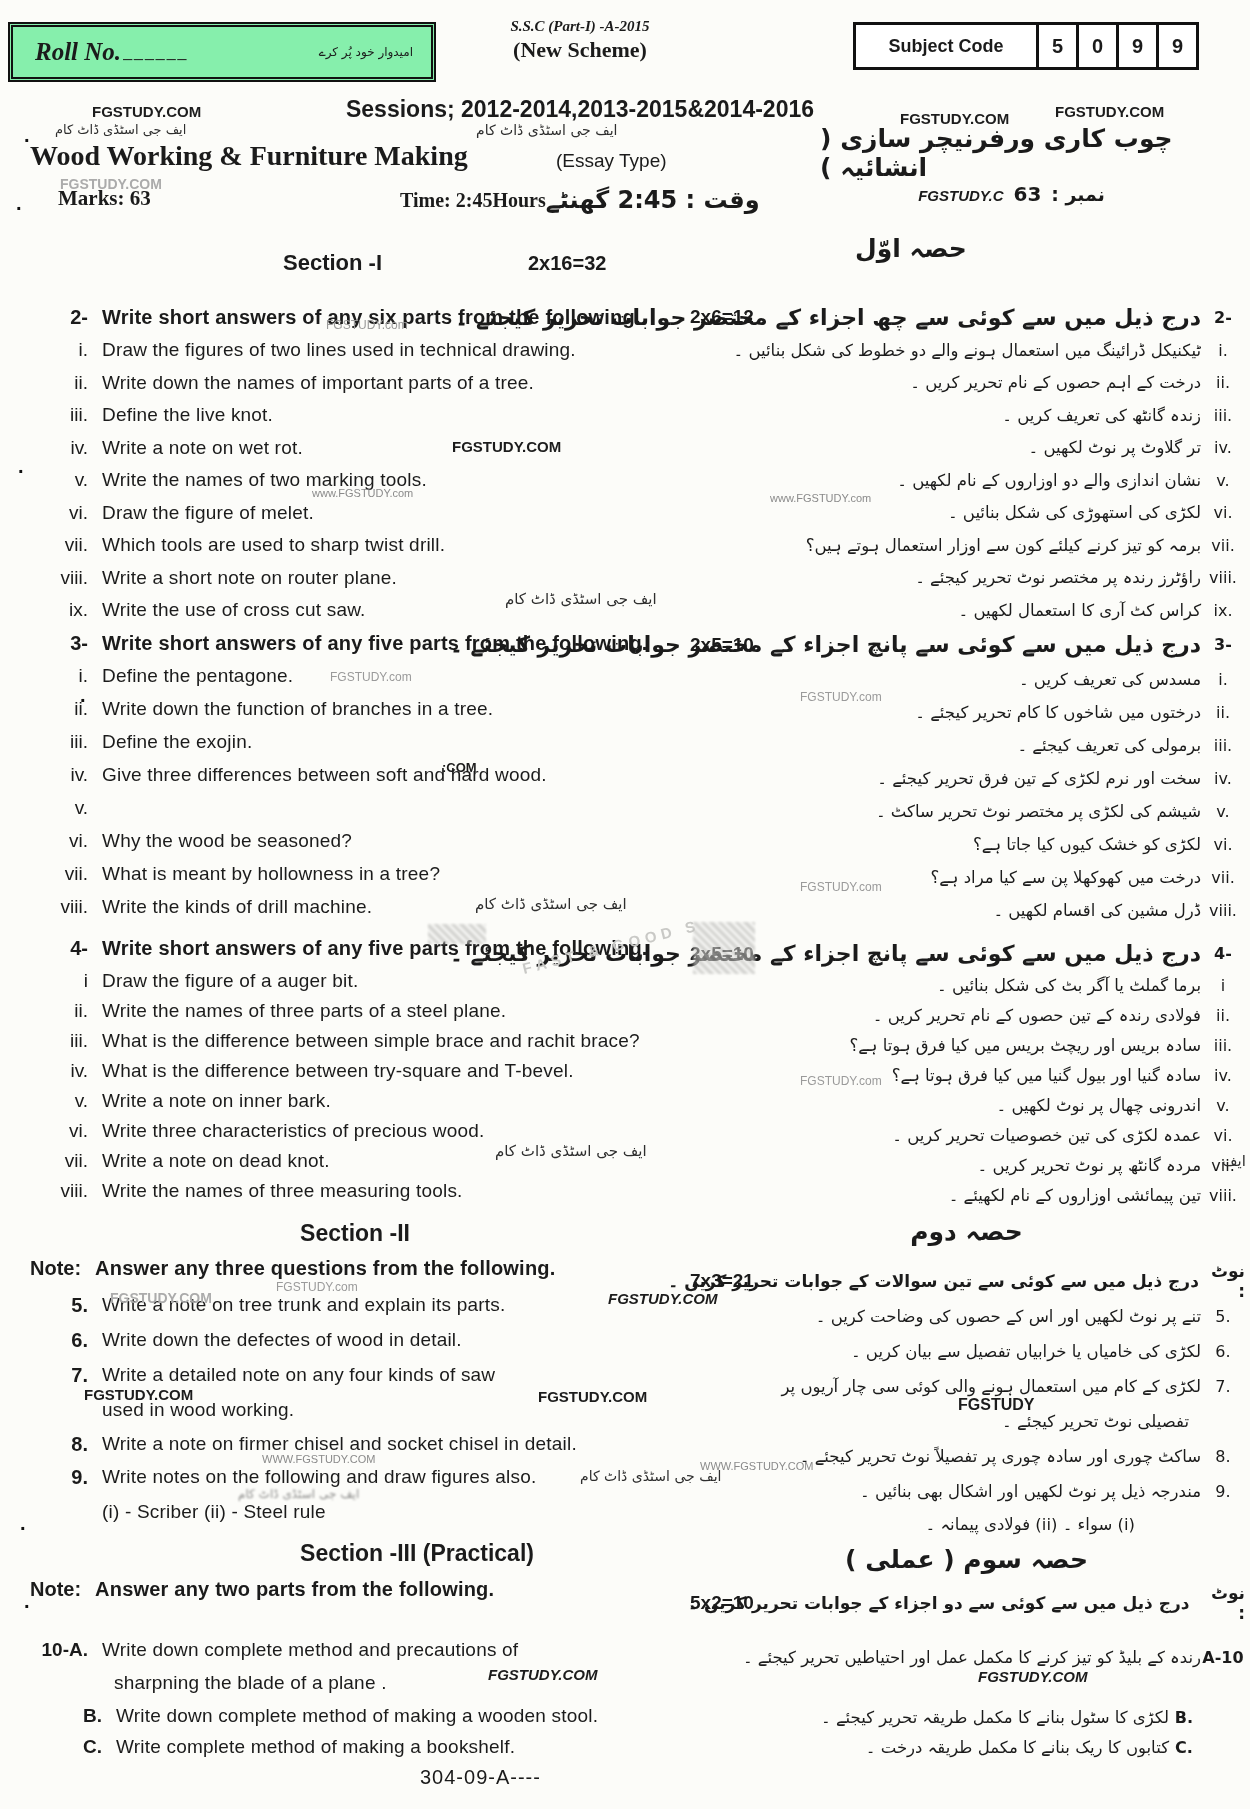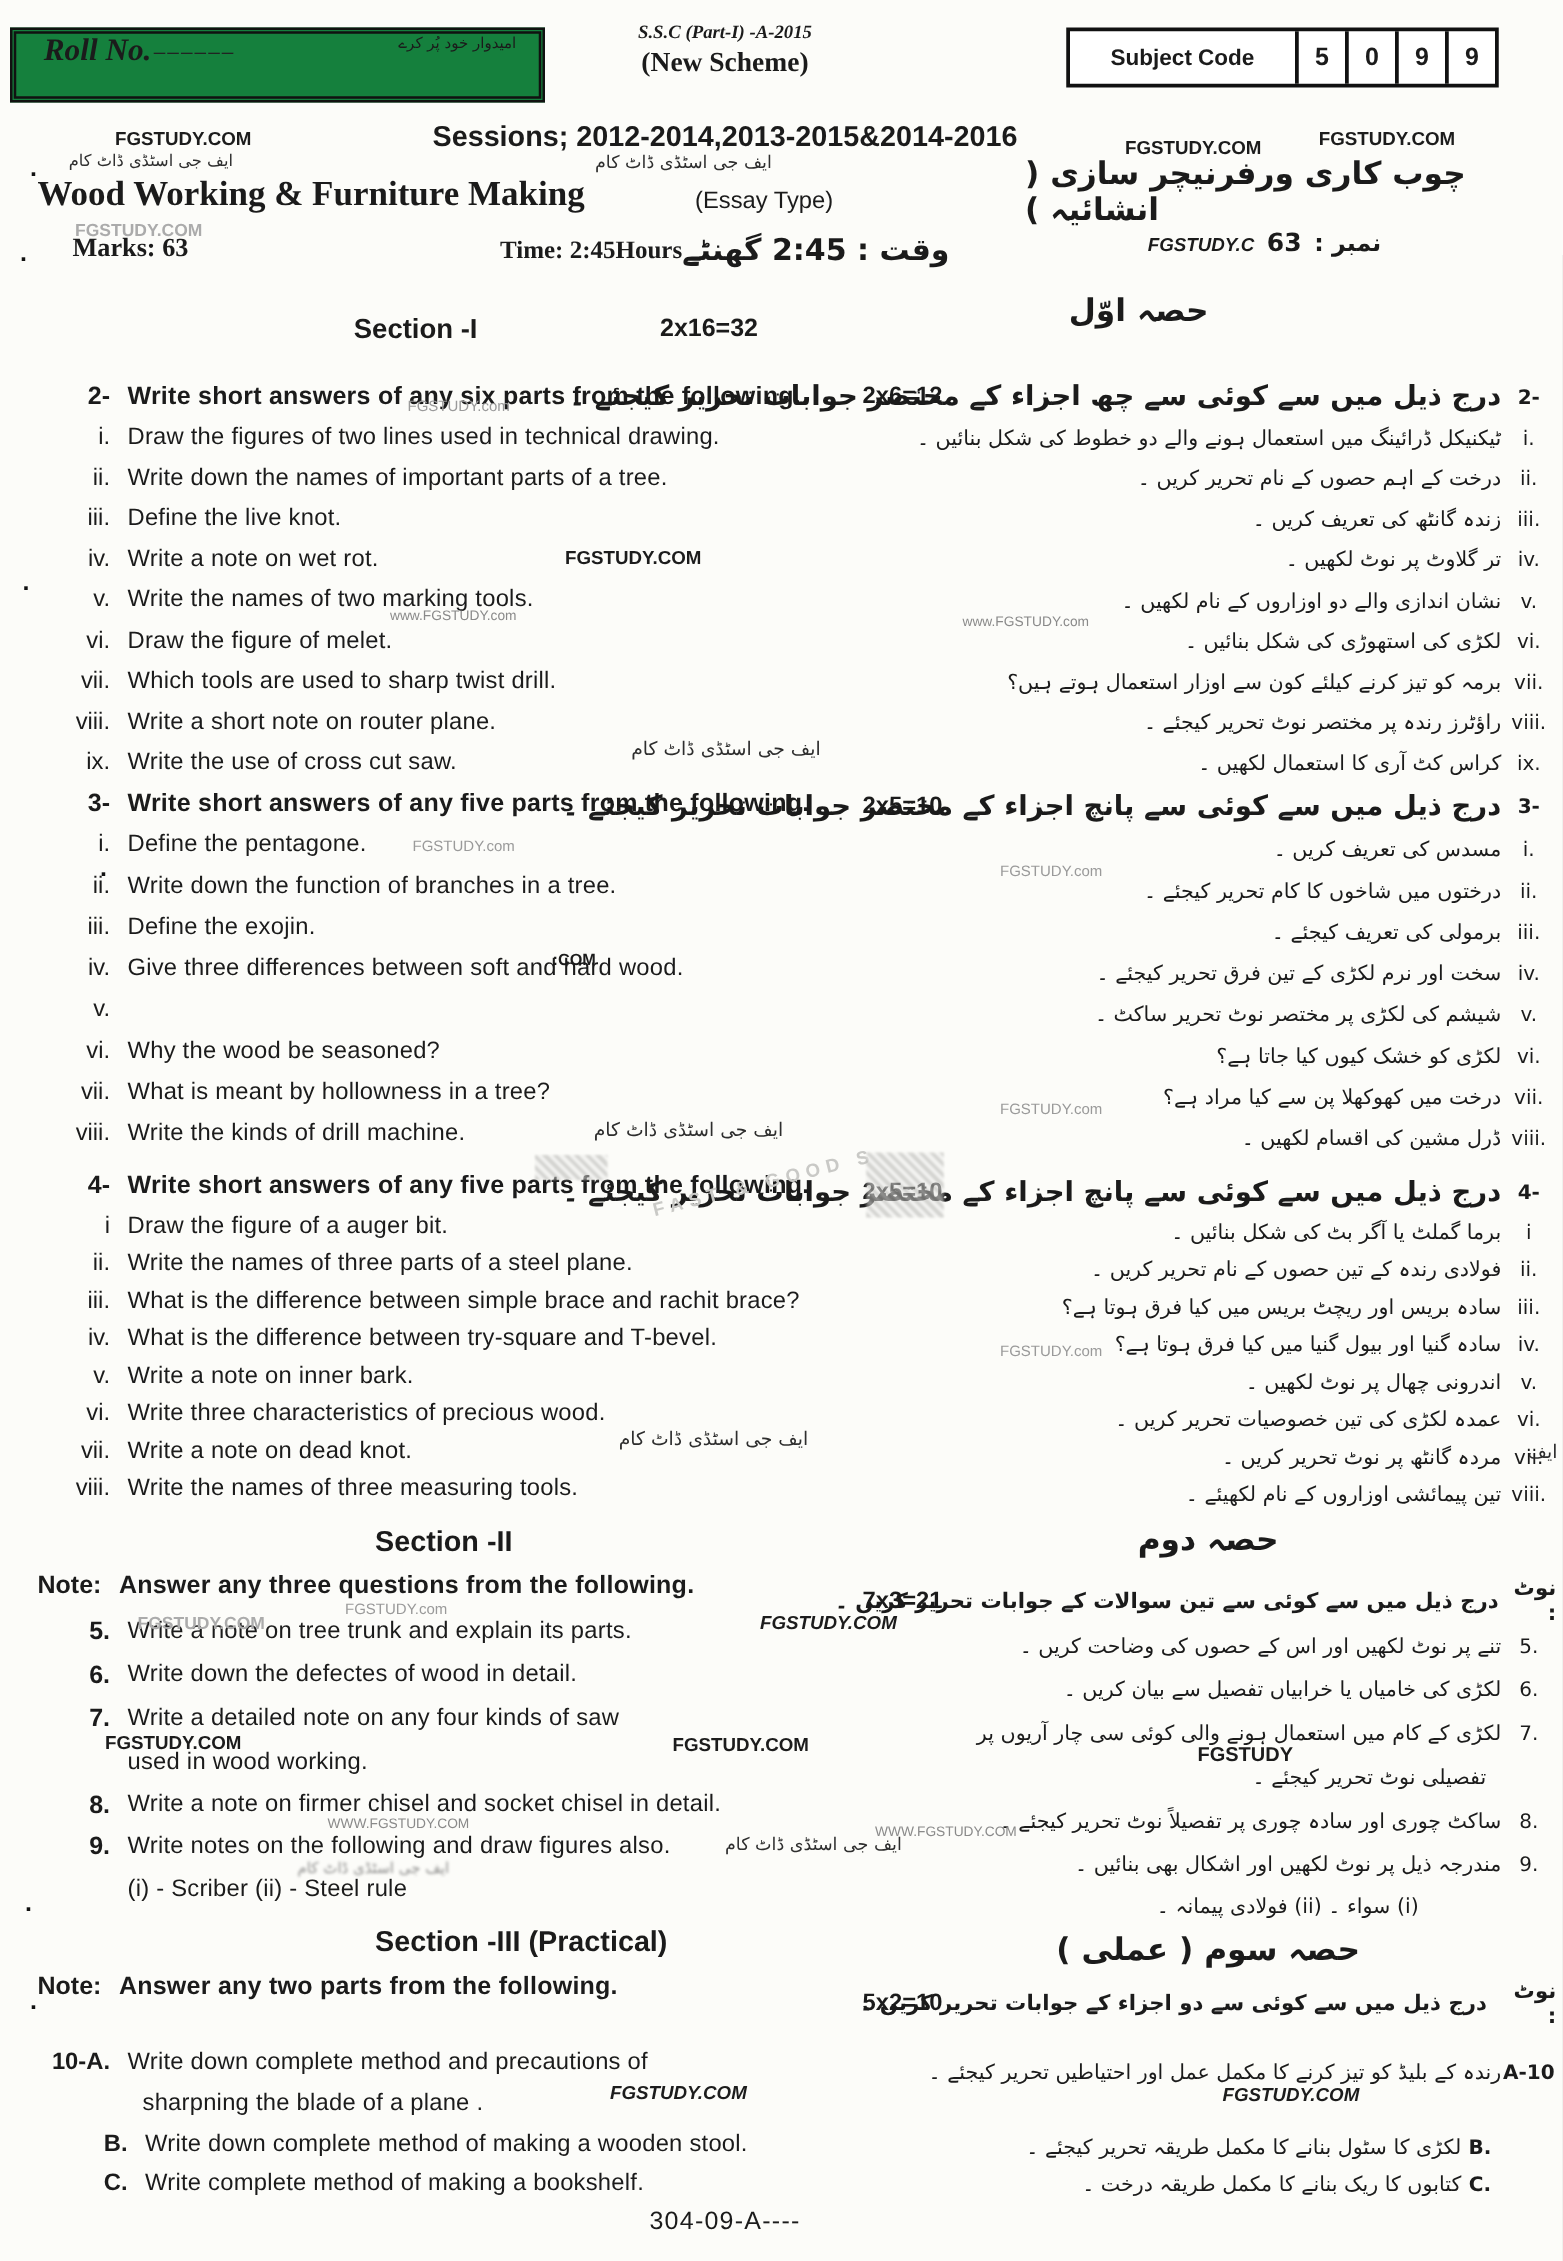--- a/index.html
+++ b/index.html
@@ -6,21 +6,21 @@
   html,body{margin:0;padding:0;background:#e8e8e4;}
   .page{
     position:relative;width:1250px;height:1809px;margin:0 auto;
     background:#fcfcf9;color:#1b1b1b;overflow:hidden;
     font-family:"Liberation Sans",sans-serif;
   }
   .abs{position:absolute;}
   .urdu{font-family:"DejaVu Sans",sans-serif;direction:rtl;}
   
   .rollbox{left:8px;top:22px;width:418px;height:50px;border:5px double #111;
-    display:flex;align-items:flex-start;background:#15803d;}
+    display:flex;align-items:center;background:#86efac;}
   .roll-label{font-family:"Liberation Serif",serif;font-style:italic;font-weight:bold;
     font-size:25px;padding-left:22px;}
   .roll-line{letter-spacing:2px;font-size:16px;color:#222;padding-left:2px;}
   .roll-ur{font-family:"DejaVu Sans",sans-serif;direction:rtl;font-size:12px;
     margin-left:auto;padding-right:18px;}
   .ssc{left:455px;top:18px;width:250px;text-align:center;}
   .ssc-line1{font-family:"Liberation Serif",serif;font-style:italic;font-size:15px;font-weight:bold;}
   .ssc-line2{font-family:"Liberation Serif",serif;font-weight:bold;font-size:22px;margin-top:2px;}
   .subcode{left:853px;top:22px;height:42px;display:flex;border:3px solid #111;background:#fff;}
   .sc-label{display:flex;align-items:center;justify-content:center;width:180px;
@@ -36,21 +36,21 @@
   .time-row{left:400px;top:186px;display:flex;align-items:center;}
   .time-en{font-family:"Liberation Serif",serif;font-weight:bold;font-size:20px;}
   .time-ur{font-size:24px;font-weight:bold;}
   .marks-ur{left:895px;top:182px;width:210px;display:flex;gap:10px;align-items:baseline;justify-content:flex-start;}
   .marks-ur .lbl{font-size:19px;font-weight:bold;}
   .marks-ur .val{font-size:20px;font-weight:bold;direction:ltr;}
   .marks-ur .fgc{font-weight:bold;font-style:italic;font-size:15px;font-family:"Liberation Sans",sans-serif;direction:ltr;}
   .sec1-en{left:283px;top:250px;font-weight:bold;font-size:22px;}
   .sec1-marks{left:528px;top:252px;font-weight:bold;font-size:20px;}
   .sec1-ur{left:855px;top:234px;font-size:25px;font-weight:bold;}
-  .footer{left:420px;top:1766px;width:320px;text-align:center;font-size:20px;letter-spacing:1px;}
+  .footer{left:420px;top:1766px;width:320px;font-size:20px;letter-spacing:1px;}
   
   .col-en{position:absolute;left:30px;top:300px;width:650px;}
   .col-ur{position:absolute;left:688px;top:300px;width:557px;direction:rtl;
     font-family:"DejaVu Sans",sans-serif;}
   .row{display:flex;align-items:center;position:relative;}
   .row .n{flex:0 0 58px;text-align:right;padding-right:14px;font-size:19px;}
   .row .t{flex:1;font-size:19px;letter-spacing:.2px;white-space:nowrap;}
   .col-ur .row .n{flex:0 0 44px;text-align:center;padding:0;font-size:16px;}
   .col-ur .row .t{font-size:16.5px;white-space:nowrap;letter-spacing:0;}
   .qh .n,.qh .t{font-weight:bold;font-size:20px;}

